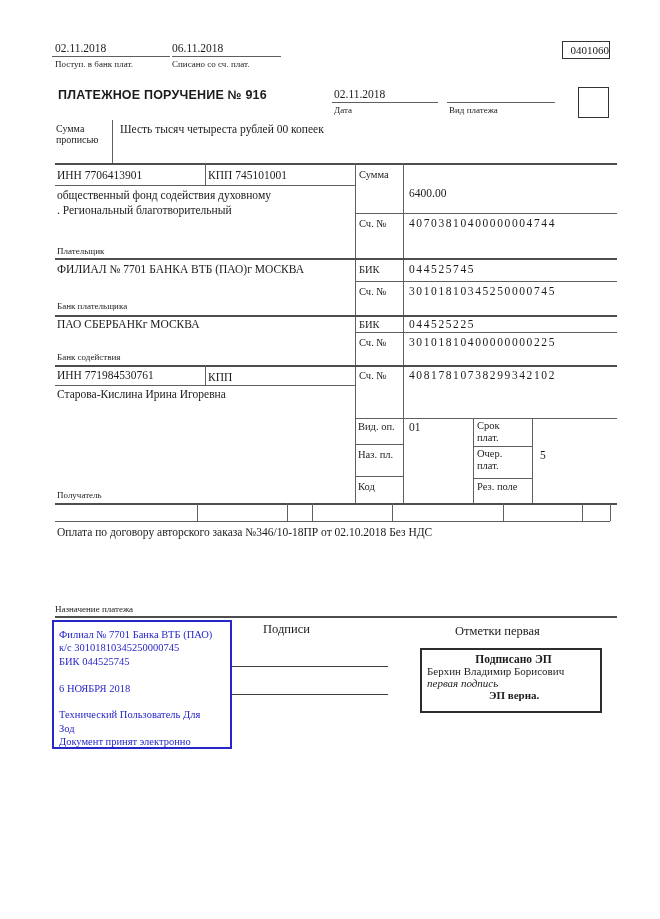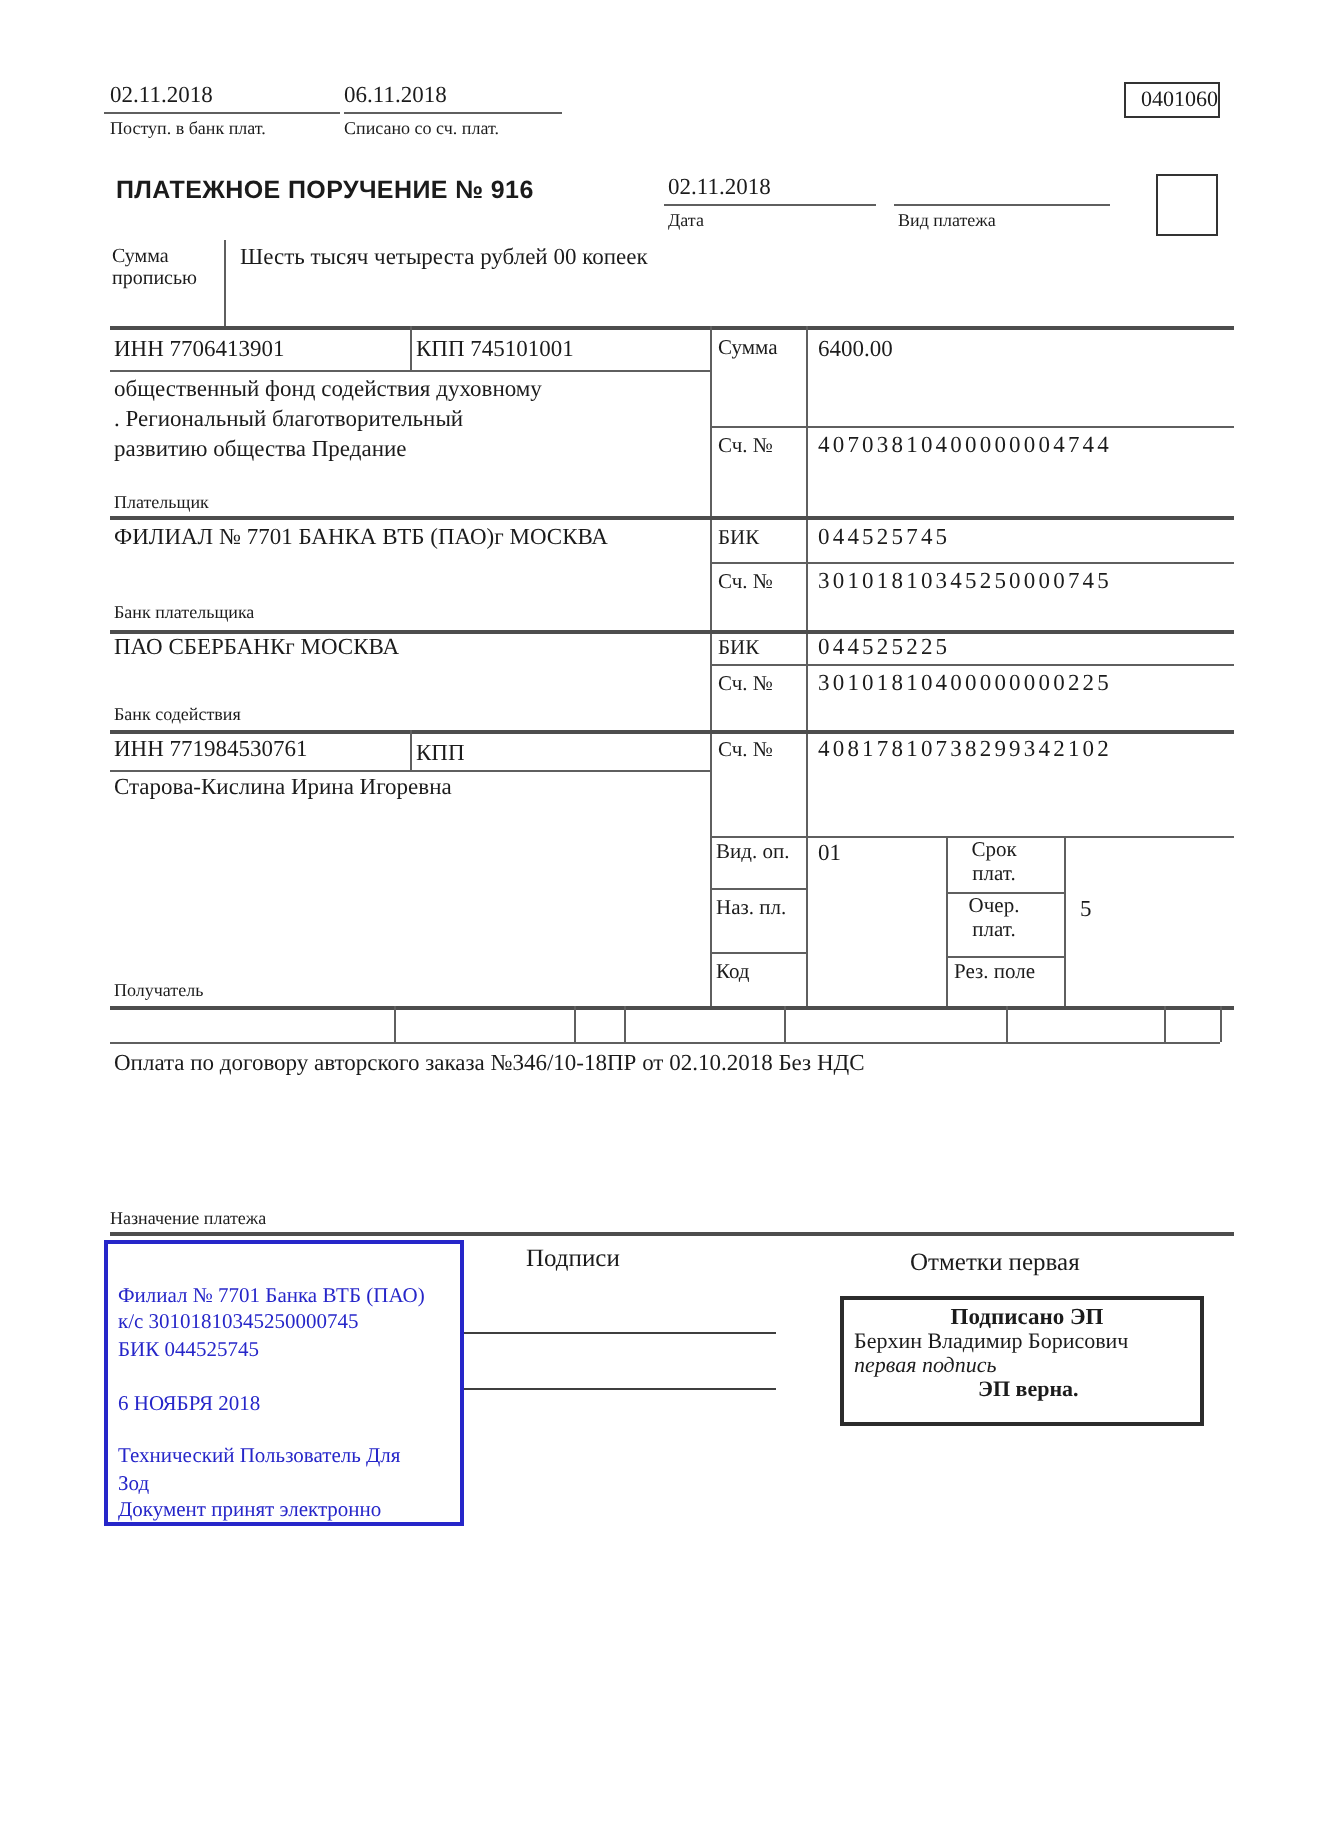--- a/index.html
+++ b/index.html
@@ -1,32 +1,32 @@
 <!DOCTYPE html>
 <html><head>
 <meta charset="utf-8">
 <style>
   html,body{margin:0;padding:0;background:#fff;}
   .page{position:relative;width:660px;height:919px;background:#ffffff;
         font-family:"Liberation Serif",serif;color:#1b1b1b;overflow:hidden;}
   .t{position:absolute;white-space:nowrap;line-height:1.15;}
   .s11{font-size:11.5px;}
-  .s10{font-size:10.5px;text-align:center;}
+  .s10{font-size:10.5px;}
   .lbl{font-size:9px;}
   .acct{font-size:11.5px;letter-spacing:1.6px;}
   .wrap{white-space:normal;line-height:1.14;}
   .title{font-family:"Liberation Sans",sans-serif;font-weight:bold;font-size:12.5px;letter-spacing:.2px;}
   .hl{position:absolute;height:2px;background:#4d4d4d;}
   .hl.thin{height:1px;background:#5f5f5f;}
   .vl{position:absolute;width:1px;background:#5f5f5f;}
   .box{position:absolute;border:1px solid #333;background:#fff;}
   .formcode{text-align:right;font-size:11px;line-height:16px;}
   .nameblock{position:absolute;font-size:11.5px;line-height:15px;white-space:nowrap;}
   .stamp{position:absolute;left:52px;top:620px;width:171px;height:119px;
-         border:2px solid #2626c9;color:#2626c9;padding:20px 0 0 5px;font-size:10.5px;}
+         border:2px solid #2626c9;color:#2626c9;padding:6px 0 0 5px;font-size:10.5px;}
   .stamp div{height:13.4px;line-height:13.4px;white-space:nowrap;}
   .esign{position:absolute;left:420px;top:648px;width:173px;height:58px;
          border:2px solid #2c2c2c;padding:3px 0 0 5px;font-size:11px;}
   .es-title{text-align:center;font-weight:bold;font-size:11.5px;}
   .es-kind{font-style:italic;}
   .es-verdict{font-weight:bold;padding-left:62px;}
   .sig{position:absolute;height:1px;background:#3f3f3f;}
   .h12{font-size:12.5px;}
 </style>
 </head>
@@ -82,26 +82,25 @@
   <div class="vl" style="left:312px;top:503px;height:18px"></div>
   <div class="vl" style="left:392px;top:503px;height:18px"></div>
   <div class="vl" style="left:503px;top:503px;height:18px"></div>
   <div class="vl" style="left:582px;top:503px;height:18px"></div>
   <div class="vl" style="left:610px;top:503px;height:18px"></div>
   <div class="hl thin" style="left:55px;top:521px;width:555px"></div>
 
   <span class="t s11" style="left:57px;top:169px">ИНН 7706413901</span>
   <span class="t s11" style="left:208px;top:169px">КПП 745101001</span>
   <span class="t s10" style="left:359px;top:169px">Сумма</span>
-  <span class="t s11" style="left:409px;top:169px">6400.00</span>
+  <span class="t s11" style="left:409px;top:187px">6400.00</span>
 
   <div class="nameblock" style="left:57px;top:188px">
     <div>общественный фонд содействия духовному</div>
     <div>. Региональный благотворительный</div>
-    <div>развитию общества Предание</div>
   </div>
   <span class="t s10" style="left:359px;top:218px">Сч. №</span>
   <span class="t acct" style="left:409px;top:217px">40703810400000004744</span>
   <span class="t lbl" style="left:57px;top:246px">Плательщик</span>
 
   <span class="t s11" style="left:57px;top:263px">ФИЛИАЛ № 7701 БАНКА ВТБ (ПАО)г МОСКВА</span>
   <span class="t s10" style="left:359px;top:264px">БИК</span>
   <span class="t acct" style="left:409px;top:263px">044525745</span>
   <span class="t s10" style="left:359px;top:286px">Сч. №</span>
   <span class="t acct" style="left:409px;top:285px">30101810345250000745</span>

